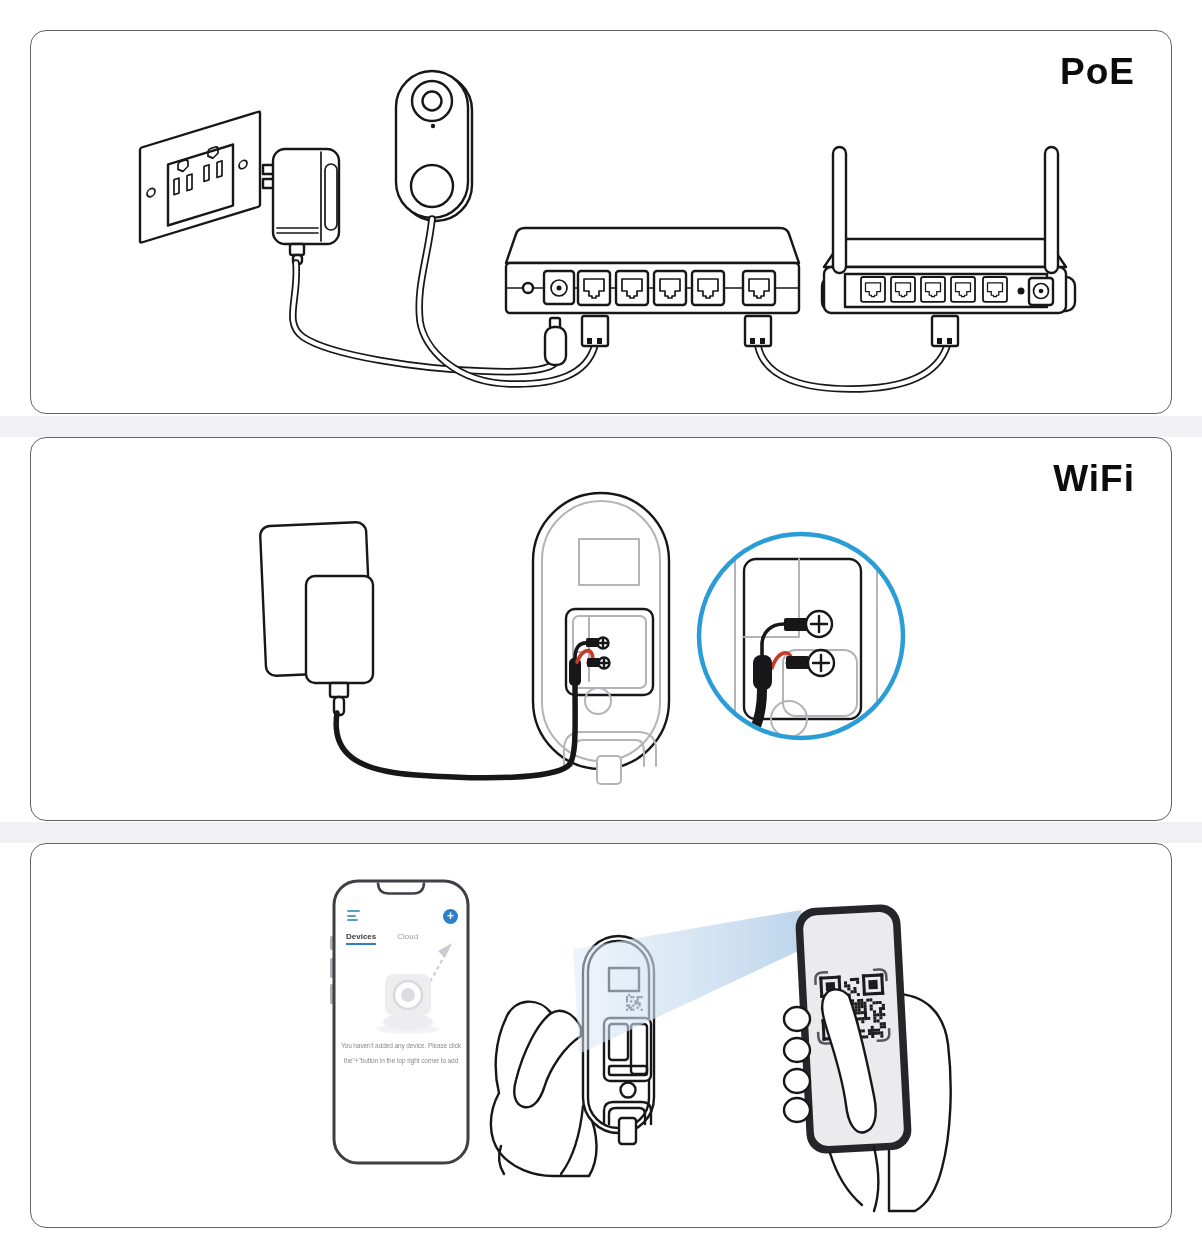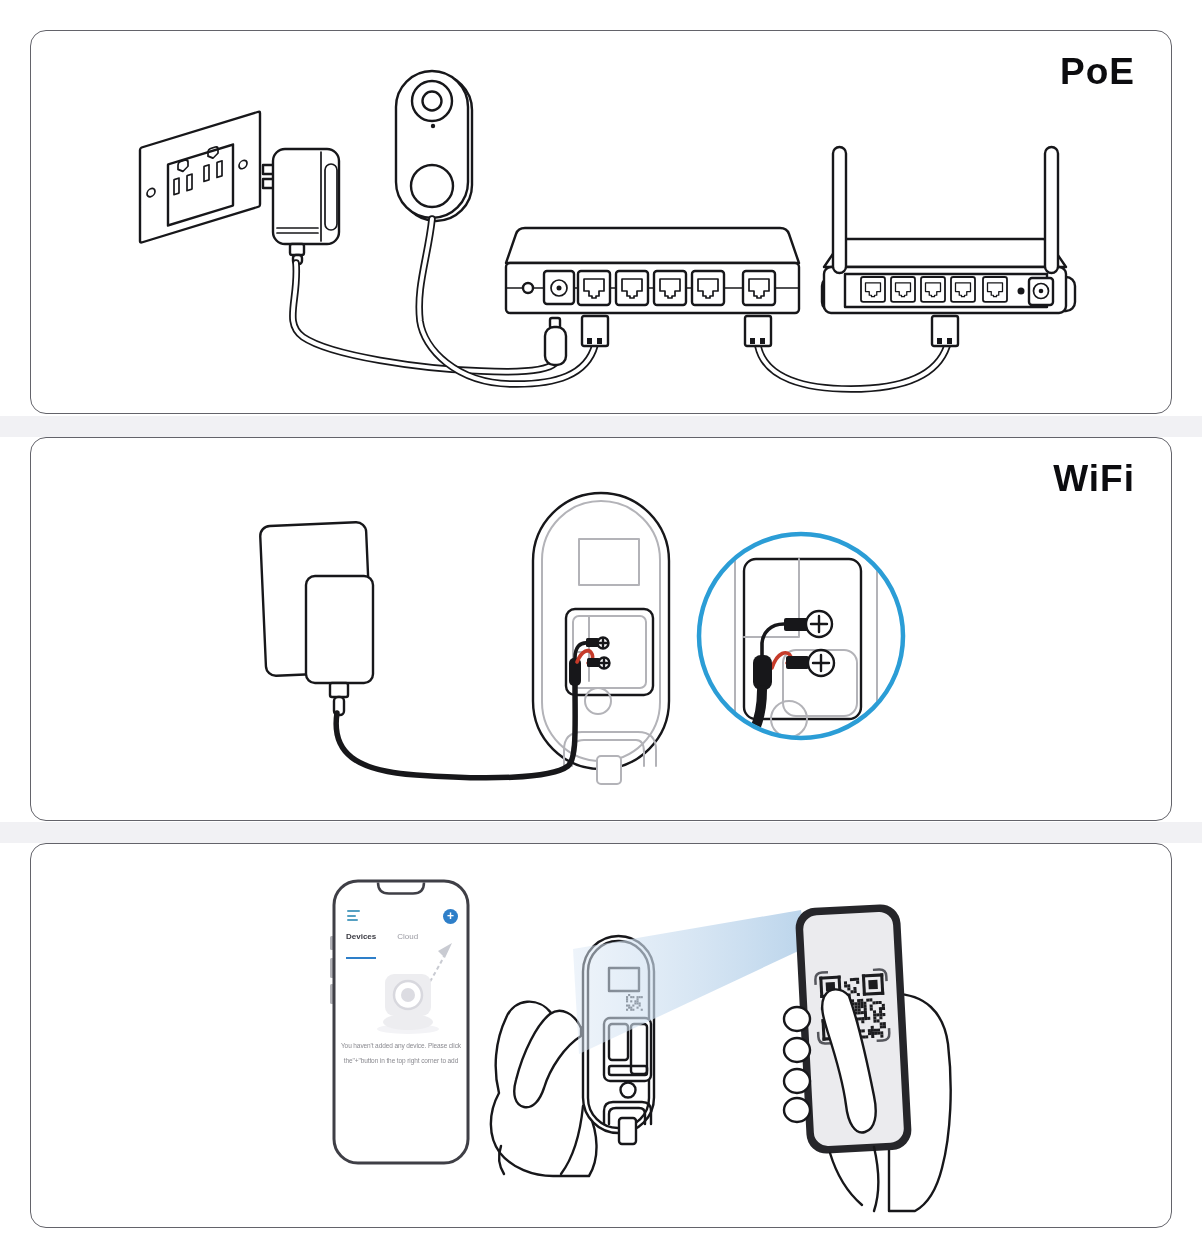--- a/index.html
+++ b/index.html
@@ -24,21 +24,21 @@
   .wireK{stroke:var(--c-line);stroke-width:3.6;fill:none;stroke-linecap:round;}
   .wireR{stroke:var(--c-wire_red);stroke-width:3.6;fill:none;stroke-linecap:round;}
   
   .app-screen{position:absolute;left:306px;top:44px;width:128px;height:268px;}
   .hamburger{position:absolute;left:10px;top:22px;}
   .hamburger i{display:block;height:2px;background:var(--c-hamburger);margin-bottom:2.5px;border-radius:1px;}
   .hamburger i:nth-child(1){width:13px}.hamburger i:nth-child(2){width:9px}.hamburger i:nth-child(3){width:11px}
   .add-btn{position:absolute;right:7px;top:21px;width:15px;height:15px;border-radius:50%;
            background:var(--c-app_blue);color:#fff;font-size:12px;line-height:14px;text-align:center;font-weight:bold;}
   .tabs{position:absolute;left:9px;top:44px;font-size:8px;}
-  .tab-active{color:var(--c-tab_active);font-weight:bold;border-bottom:2px solid var(--c-app_blue);padding-bottom:16px;}
+  .tab-active{color:var(--c-tab_active);font-weight:bold;border-bottom:2px solid var(--c-app_blue);padding-bottom:2px;}
   .tab-idle{color:var(--c-tab_inactive);margin-left:21px;}
   .empty-text{position:absolute;left:0;top:150px;width:128px;text-align:center;
               font-size:6.5px;line-height:15px;color:var(--c-muted);letter-spacing:-0.1px;}
 </style>
 </head>
 <body>
 
 <div class="page">
 
   <div class="band" style="top:416px"></div>

